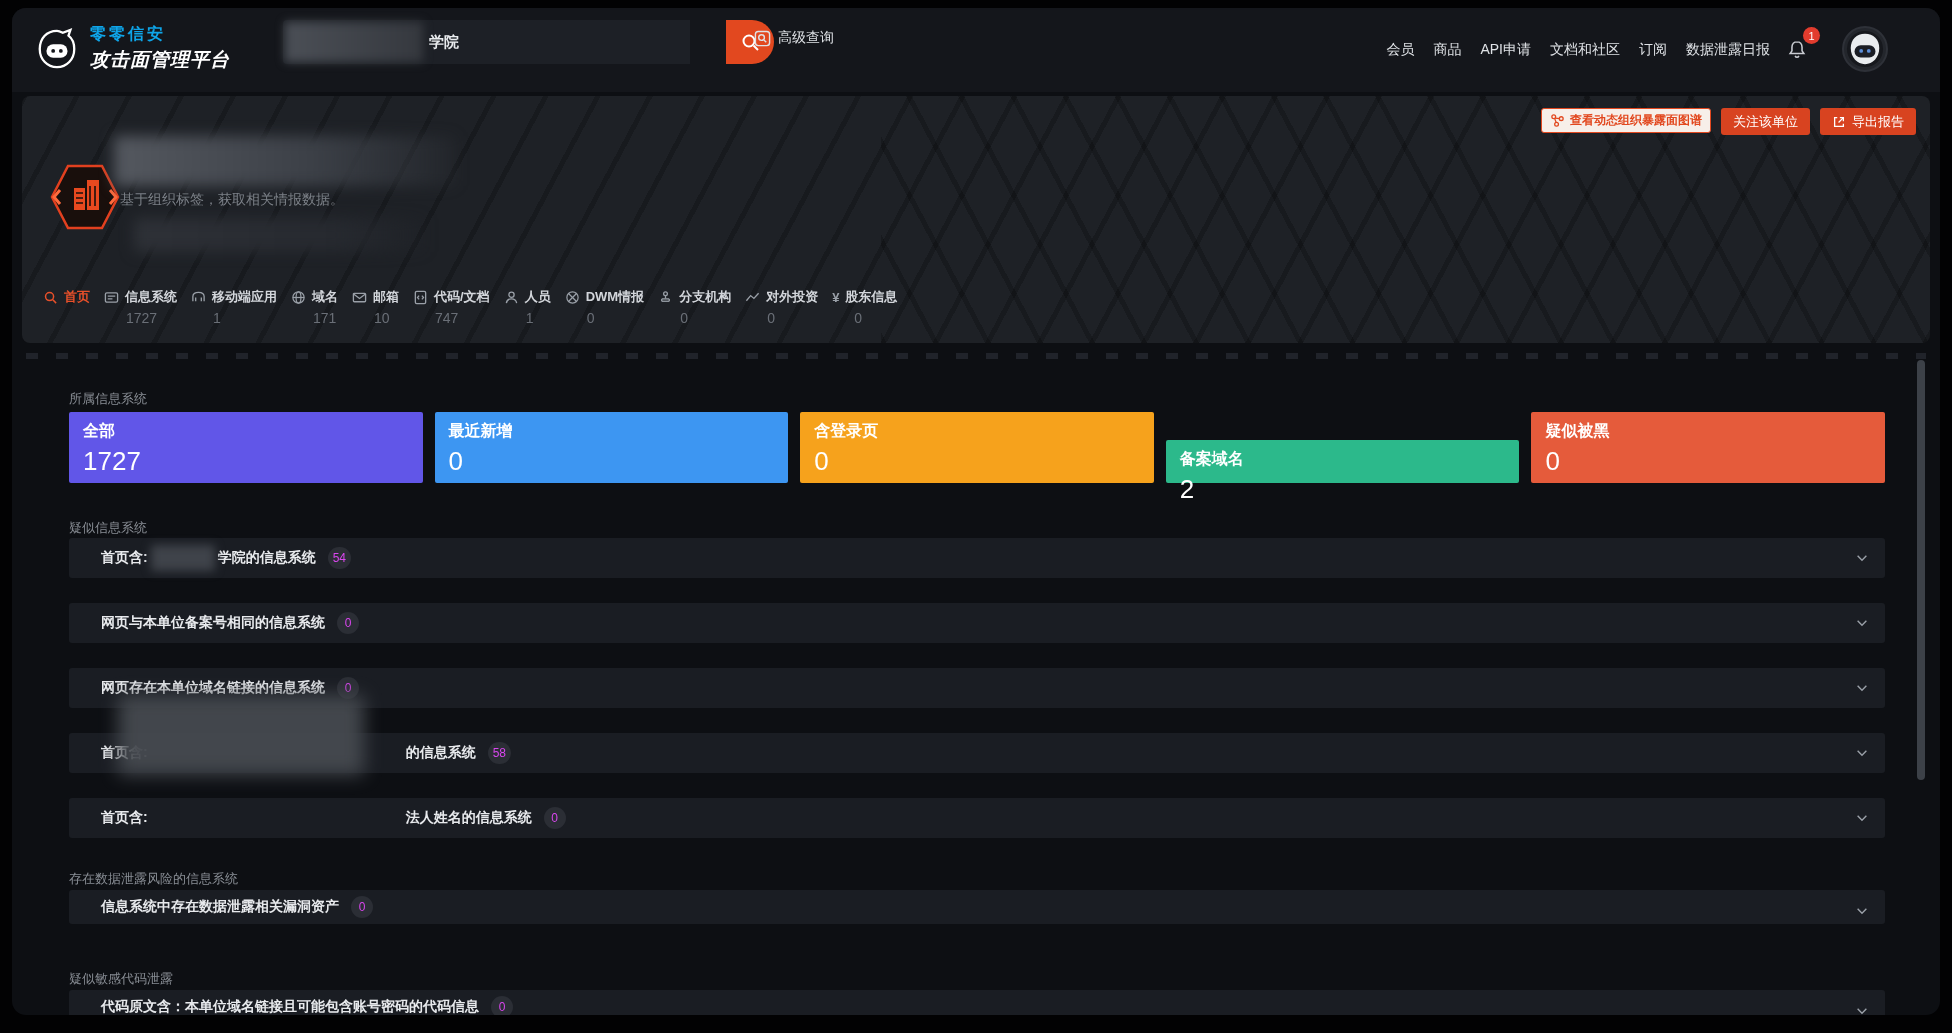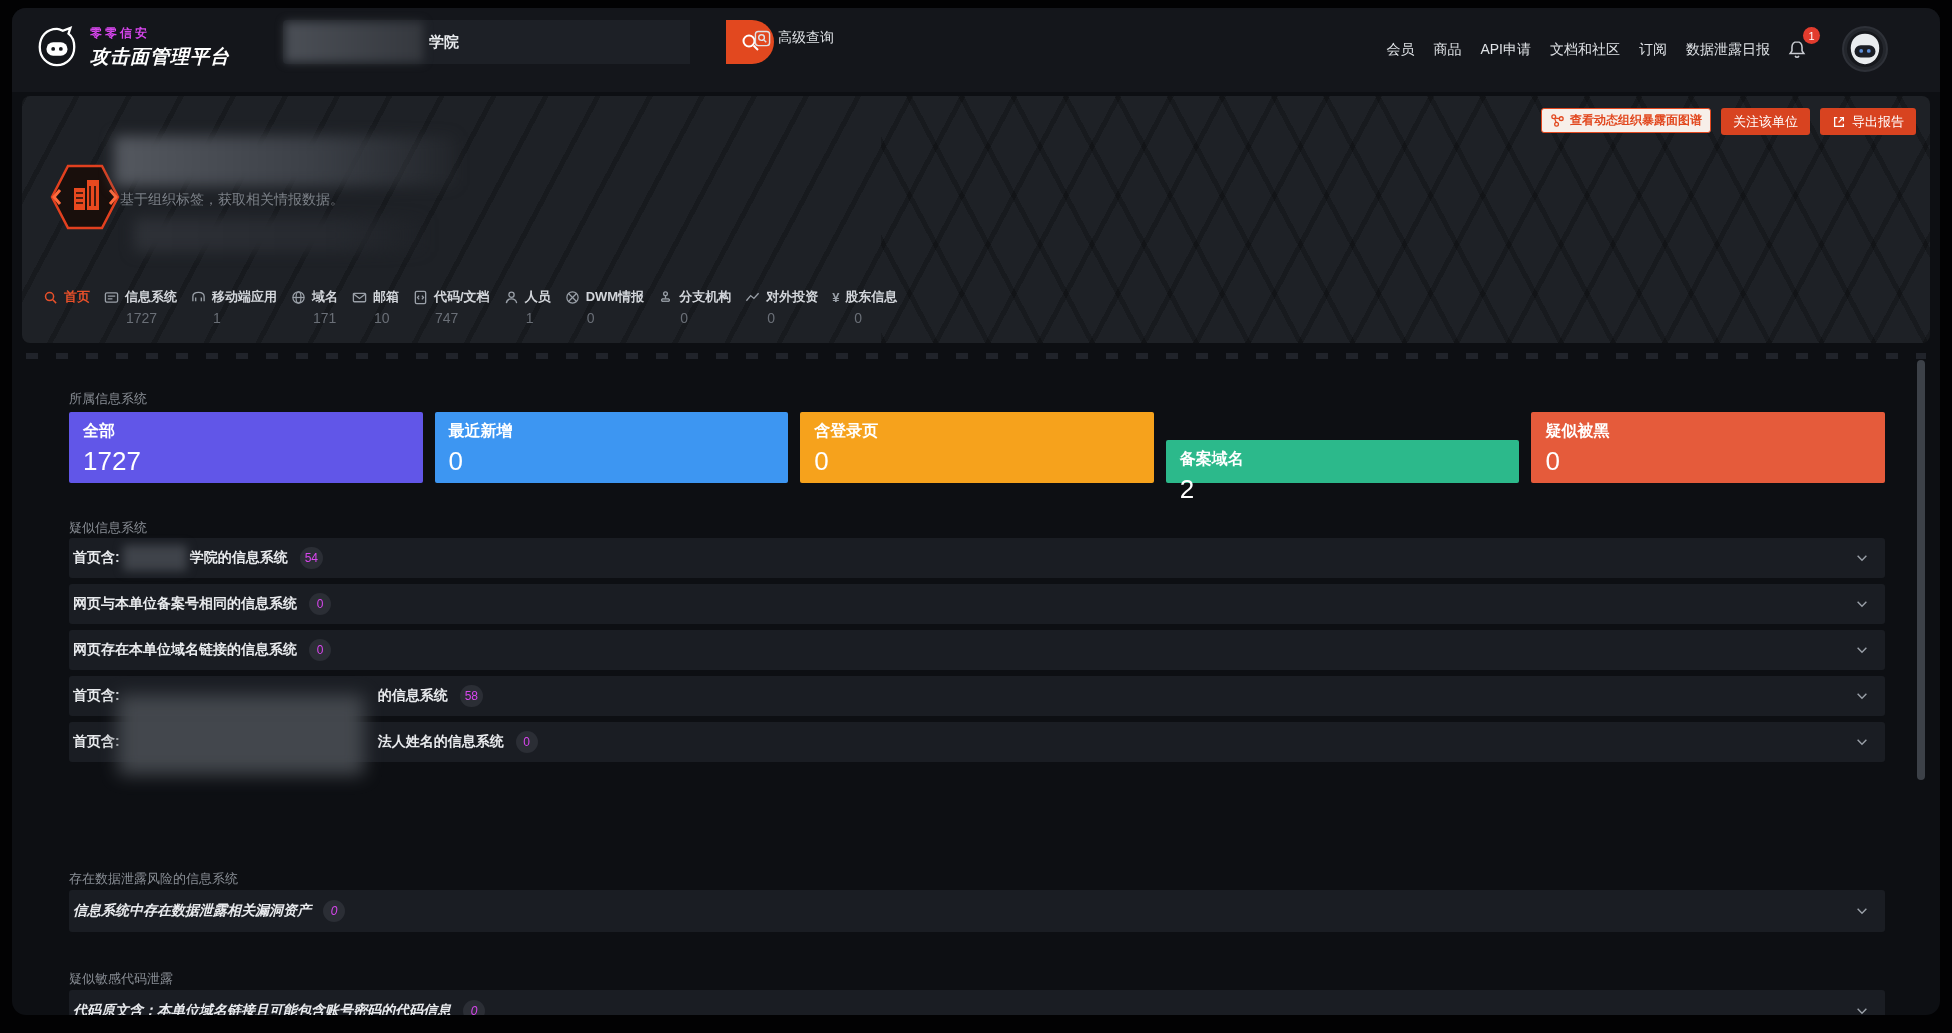--- a/index.html
+++ b/index.html
@@ -4,21 +4,21 @@
 <style>
   * { margin:0; padding:0; box-sizing:border-box; }
   html,body { width:1952px; height:1033px; background:#020203; overflow:hidden;
               font-family:"Liberation Sans", sans-serif; }
   .app { position:absolute; left:12px; top:8px; width:1928px; height:1007px;
          background:#0d0f13; border-radius:14px; overflow:hidden; }
 
   
   .navbar { position:absolute; left:0; top:0; width:100%; height:84px; background:#14161b; }
   .brand { position:absolute; left:22px; top:16px; display:flex; align-items:center; gap:10px; }
-  .brand-txt .l1 { font-size:12px; color:#d946ef; font-weight:bold; letter-spacing:3px; }
+  .brand-txt .l1 { font-size:16px; color:#0ea5e9; font-weight:bold; letter-spacing:3px; }
   .brand-txt .l2 { font-size:19px; color:#fff; font-weight:800; font-style:italic; letter-spacing:1px; margin-top:2px; }
   .searchbar { position:absolute; left:271px; top:12px; height:44px; display:flex;gap:36px; }
   .search-input { position:relative; width:407px; height:44px; background:#1d2026; border-radius:4px 0 0 4px;
                   display:flex; align-items:center; color:#e9ebee; font-size:15px; font-weight:bold; }
   .search-redact { position:absolute; left:2px; top:2px; width:138px; height:40px;
                    background:linear-gradient(90deg,#4b4f56,#35383e); filter:blur(5px); border-radius:2px; }
   .search-input .val { margin-left:146px; }
   .search-btn { width:48px; height:44px; border:none; background:#e2481f; border-radius:0 22px 22px 0;
                 display:flex; align-items:center; justify-content:center; cursor:pointer; }
   .adv { position:absolute; left:742px; top:21px; display:flex; align-items:center; gap:7px;
@@ -64,34 +64,34 @@
           background:repeating-linear-gradient(90deg,#20232a 0 12px, transparent 12px 30px); }
   .sec-label { color:#898e95; font-size:13px; }
   .lbl-stats { position:absolute; left:57px; top:382px; }
   .cards { position:absolute; left:57px; top:404px; width:1816px; height:71px; display:flex; gap:12px; }
   .card { flex:1; border-radius:2px; padding:9px 14px; color:#fff; cursor:pointer; }
   .card .c-label { font-size:16px; font-weight:bold; }
   .card .c-value { font-size:26px; margin-top:4px; }
   .lbl-suspected { position:absolute; left:57px; top:511px; }
   .rowlist { position:absolute; left:57px; width:1816px; }
   .rl-suspected { top:530px; }
-  .row { height:40px; background:#1a1d23; border-radius:3px; margin-bottom:6px; display:flex;
-         align-items:center; padding:0 4px; position:relative; cursor:pointer; }
+  .row { height:40px; background:#1a1d23; border-radius:3px; margin-bottom:25px; display:flex;
+         align-items:center; padding:0 32px; position:relative; cursor:pointer; }
   .row-title { color:#e8eaed; font-size:14px; font-weight:bold; }
   .row-redact { width:64px; height:26px; background:#3f434a; filter:blur(5px); border-radius:2px; margin:0 3px; }
   .row-spacer { width:258px; height:26px; }
   .badge { min-width:22px; height:22px; background:#2b2e35; border-radius:11px; color:#d946ef;
            font-size:12px; display:flex; align-items:center; justify-content:center;
            padding:0 5px; margin-left:12px; }
   .chev { position:absolute; right:16px; top:13px; color:#9aa0a8; }
   .big-redact { position:absolute; left:106px; top:687px; width:246px; height:80px; z-index:5;
                 background:#45494f; filter:blur(9px); border-radius:4px; opacity:0.96; }
   .lbl-leak { position:absolute; left:57px; top:862px; }
   .rl-leak { top:882px; }
-  .rl-leak .row, .rl-code .row { height:42px;font-style:italic; }
+  .rl-leak .row, .rl-code .row { height:34px; }
   .lbl-code { position:absolute; left:57px; top:962px; }
   .rl-code { top:982px; }
   .scrollthumb { position:absolute; right:15px; top:352px; width:8px; height:420px;
                  background:#3c4148; border-radius:4px; }
   svg { display:block; }
 </style>
 </head>
 <body>
 
 <div class="app">

